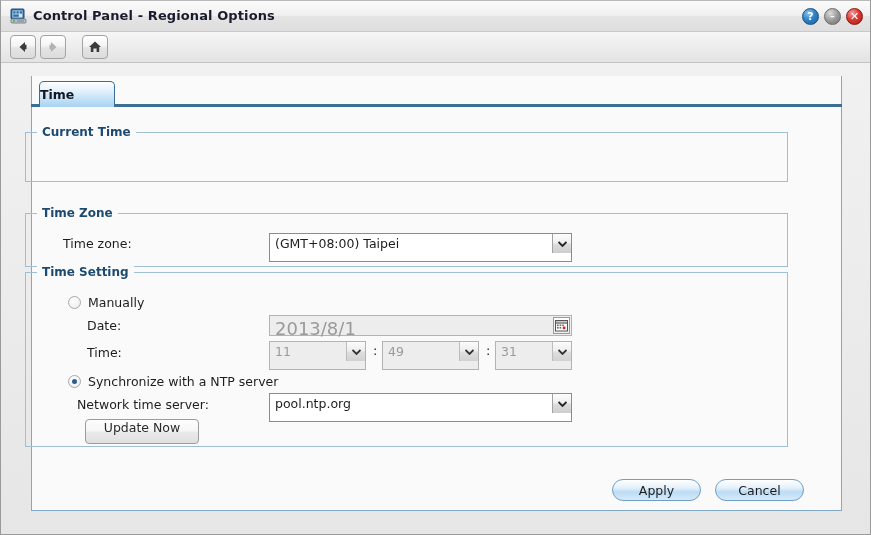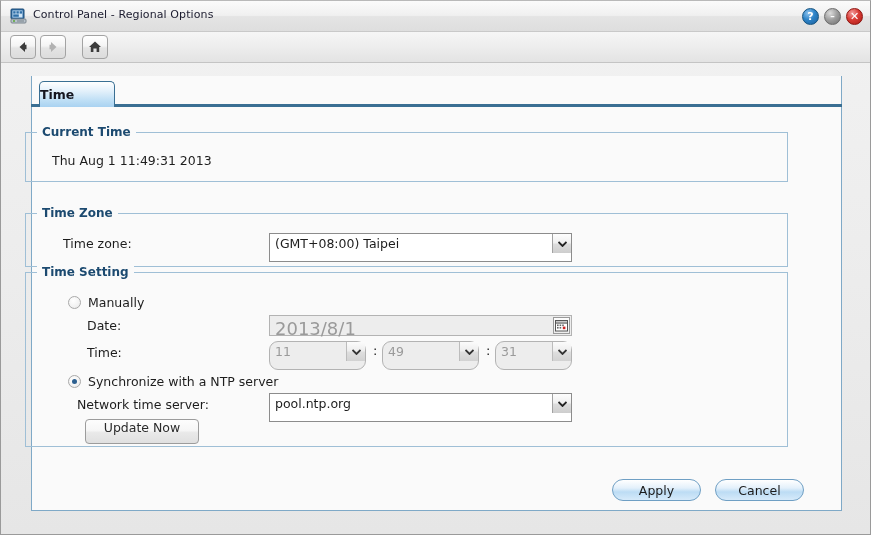--- a/index.html
+++ b/index.html
@@ -34,22 +34,22 @@
     border-bottom: 1px solid #c9c9c9;
   }
   #app-icon {
     position: absolute;
     left: 9px; top: 7px;
     width: 17px; height: 16px;
   }
   #title-text {
     position: absolute;
     left: 32px; top: 7px;
-    font-size: 11px;
-    font-weight: normal;
+    font-size: 13px;
+    font-weight: bold;
     color: #1b1b2e;
     letter-spacing: 0.1px;
     white-space: nowrap;
   }
   .tb-btn {
     position: absolute;
     top: 7px;
     width: 17px;
     height: 17px;
     border-radius: 50%;
@@ -224,21 +224,20 @@
     background: linear-gradient(to bottom, #fdfdfd 0%, #f0f0f0 45%, #dcdcdc 55%, #cdcdcd 100%);
     border-left: 1px solid #a2a2a2;
     display: flex;
     align-items: center;
     justify-content: center;
   }
   .combo.disabled {
     background: #ededed;
     border-color: #b3b3b3;
     cursor: default;
-    border-radius: 9px;
   }
   .combo.disabled .cval { color: #9a9a9a; }
   .combo.disabled .carrow {
     background: linear-gradient(to bottom, #fbfbfb 0%, #eeeeee 45%, #dedede 55%, #d2d2d2 100%);
     border-left-color: #bcbcbc;
   }
 
   .txtfield {
     position: absolute;
     box-sizing: border-box;
@@ -403,21 +402,20 @@
     <div id="tab-ntp" class="tab">
       <span>NTP Service</span>
     </div>
   </div>
 
   <div id="panel"></div>
   <div id="panel-top-line"></div>
 
   <div id="fs-current" class="fset">
     <div class="fset-legend">Current Time</div>
-    <div class="ftext" style="left:26px; top:20px;">Thu Aug 1 11:49:31 2013</div>
   </div>
 
   <div id="fs-zone" class="fset">
     <div class="fset-legend">Time Zone</div>
     <div class="flabel" style="left:37px; top:22px;">Time zone:</div>
     <div class="combo" style="left:243px; top:19px; width:303px;">
       <span class="cval">(GMT+08:00) Taipei</span>
       <span class="carrow">
         <svg width="9" height="6" viewBox="0 0 9 6">
             <path d="M0.5 1 L4.5 5 L8.5 1" fill="none" stroke="#222" stroke-width="1.8"></path>

